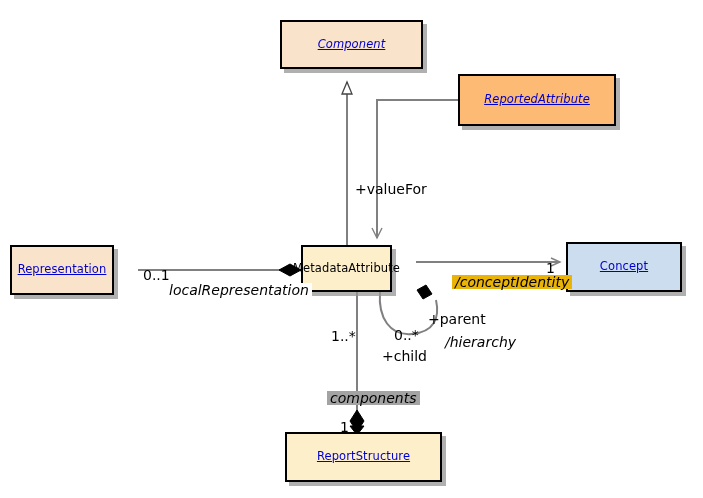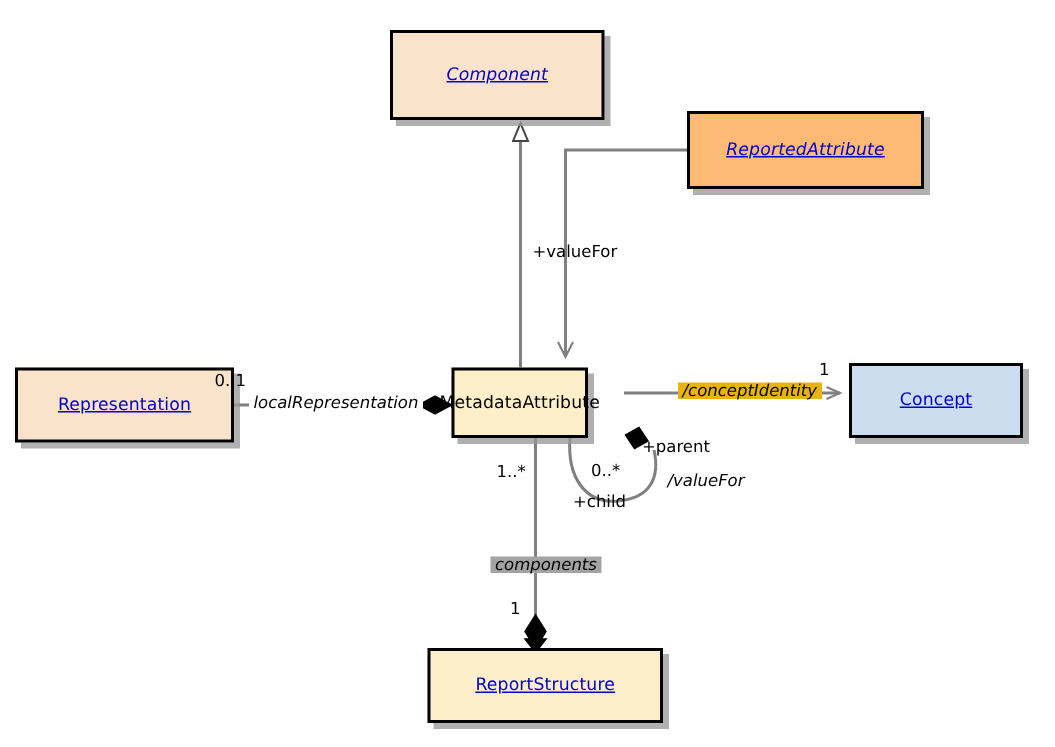--- a/index.html
+++ b/index.html
@@ -53,25 +53,26 @@
   .lbl-italic {
     font-style: italic;
   }
   .lbl-plain {
     color: #000000;
     text-decoration: none;
     font-style: normal;
   }
   .edge-label {
     position: absolute;
-    font-size: 11px;
+    font-size: 14px;
     color: #000000;
     white-space: nowrap;
     z-index: 6;
     line-height: 1;
+    margin-top: 20px;
   }
   .edge-label.ital {
     font-style: italic;
   }
 </style>
 </head>
 <body>
 
 <div id="diagram-root">
 
@@ -110,29 +111,29 @@
       <polygon points="426,285 417,290 423,299 432,294" fill="#000000" stroke="#000000" stroke-width="1"></polygon>
     </g>
 
     <g>
       <line x1="357" y1="292" x2="357" y2="432" stroke="#808080" stroke-width="2"></line>
       <polygon points="357,432 350,421 357,410 364,421" fill="#000000" stroke="#000000" stroke-width="1"></polygon>
       <polygon points="350,426 364,426 357,435" fill="#000000" stroke="#000000" stroke-width="1"></polygon>
     </g>
   </svg>
 
-  <div class="uml-node" style="left:260px; top:20px; width:143px; height:60px; background:#fae3cb;">
+  <div class="uml-node" style="left:280px; top:20px; width:143px; height:49px; background:#fae3cb;">
     <span class="node-label lbl-link lbl-italic">Component</span>
   </div>
 
   <div class="uml-node" style="left:458px; top:74px; width:158px; height:52px; background:#fdba74;">
     <span class="node-label lbl-link lbl-italic">ReportedAttribute</span>
   </div>
 
-  <div class="uml-node" style="left:10px; top:245px; width:146px; height:50px; background:#fae3cb;">
+  <div class="uml-node" style="left:10px; top:245px; width:104px; height:50px; background:#fae3cb;">
     <span class="node-label lbl-link">Representation</span>
   </div>
 
   <div class="uml-node" style="left:301px; top:245px; width:91px; height:47px; background:#fdefc9;">
     <span class="node-label lbl-plain">MetadataAttribute</span>
   </div>
 
   <div class="uml-node" style="left:566px; top:242px; width:116px; height:50px; background:#cbddef;">
     <span class="node-label lbl-link">Concept</span>
   </div>
@@ -148,21 +149,21 @@
   <div class="edge-label ital" style="left:166px; top:263px; background:#ffffff; padding:0 3px;">localRepresentation</div>
 
   <div class="edge-label ital" style="left:452px; top:255px; background:#eab308; padding:0 3px;">/conceptIdentity</div>
 
   <div class="edge-label" style="left:546px; top:241px;">1</div>
 
   <div class="edge-label" style="left:428px; top:292px;">+parent</div>
 
   <div class="edge-label" style="left:394px; top:308px;">0..*</div>
 
-  <div class="edge-label ital" style="left:445px; top:315px;">/valueFor</div>
+  <div class="edge-label ital" style="left:445px; top:315px;">/hierarchy</div>
 
   <div class="edge-label" style="left:382px; top:329px;">+child</div>
 
   <div class="edge-label" style="left:331px; top:309px;">1..*</div>
 
   <div class="edge-label ital" style="left:327px; top:371px; background:#a3a3a3; padding:0 3px;">components</div>
 
   <div class="edge-label" style="left:340px; top:400px;">1</div>
 
 </div>

